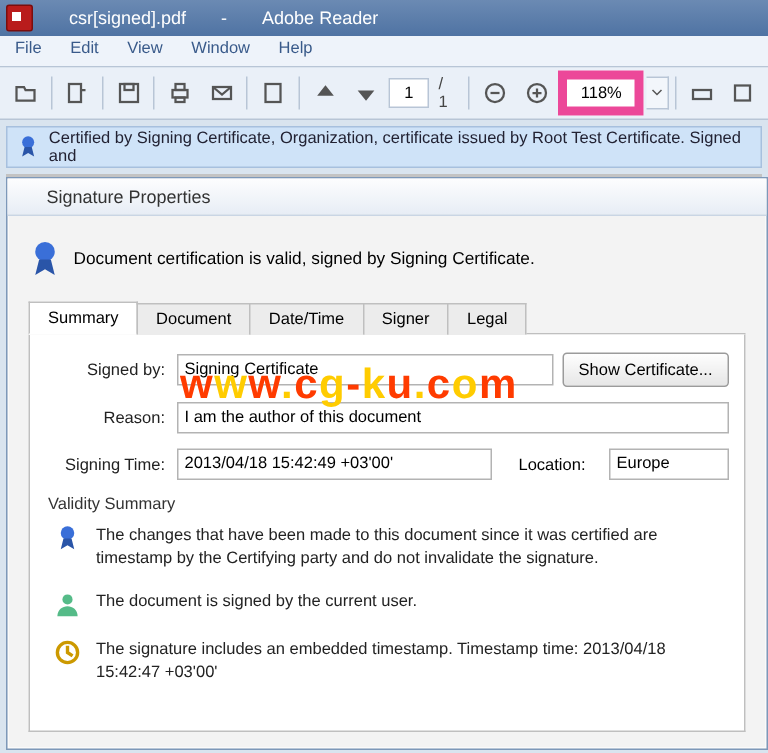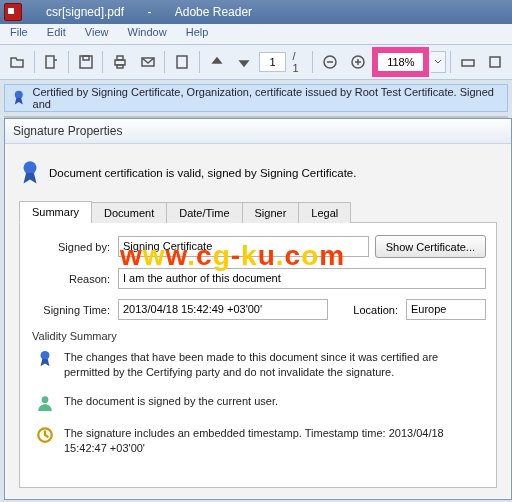--- a/index.html
+++ b/index.html
@@ -14,33 +14,33 @@
   .tbtn svg{width:16px;height:16px;stroke:#555;fill:none;stroke-width:1.5;}
   .tsep{width:1px;height:22px;background:#b8c5d6;margin:0 2px;}
   .page-box{width:26px;height:18px;border:1px solid #b8c5d6;background:#fff;text-align:center;font-size:11px;line-height:18px;}
   .page-total{margin:0 4px;color:#444;}
   .zoom-box{width:46px;height:18px;border:6px solid #ec4899;background:#fff;display:flex;align-items:center;justify-content:center;font-size:11px;}
   .zoom-dd{width:14px;height:20px;border:1px solid #b8c5d6;border-left:none;background:#f2f6fb;display:flex;align-items:center;justify-content:center;}
   .certbar{background:#cfe3f8;border:1px solid #a7c0de;margin:4px;height:26px;display:flex;align-items:center;padding:0 6px;font-size:11px;color:#223;}
   .ribbon-icon{width:16px;height:16px;margin-right:6px;}
   .doc-gap{height:6px;background:#c3c3c3;margin:0 4px;}
   .dialog{position:absolute;left:4px;top:118px;width:506px;height:380px;background:#f3f3f3;border:1px solid #7d98b9;box-shadow:0 0 0 1px rgba(255,255,255,.6) inset;}
-  .dlg-title{background:linear-gradient(#fdfdfe,#e7edf5);height:24px;border-bottom:1px solid #c9d5e4;display:flex;align-items:center;padding-left:8px;font-size:12px;color:#333;}
+  .dlg-title{background:linear-gradient(#fdfdfe,#e7edf5);height:24px;border-bottom:1px solid #c9d5e4;display:flex;align-items:center;padding-left:26px;font-size:12px;color:#333;}
   .dlg-body{padding:10px 14px 0;}
   .cert-msg{display:flex;align-items:center;margin:6px 0 14px;}
   .cert-msg span.txt{margin-left:8px;font-size:11.5px;}
   .tabs{display:flex;align-items:flex-end;border-bottom:1px solid #bfbfbf;gap:0;}
   .tab{padding:4px 12px;border:1px solid #bfbfbf;border-bottom:none;background:#ececec;font-size:11px;position:relative;top:1px;margin-right:-1px;}
   .tab.active{background:#fff;border-bottom:1px solid #fff;font-weight:400;}
   .tab-panel{background:#fff;border:1px solid #bfbfbf;border-top:none;padding:12px 10px 18px;}
   .row{display:flex;align-items:center;margin-bottom:10px;}
   .row .lbl{width:80px;text-align:right;margin-right:8px;color:#222;}
   .row .field{flex:1;height:19px;border:1px solid #b3b3b3;background:#fff;padding:0 4px;line-height:19px;font-size:11px;overflow:hidden;white-space:nowrap;}
   .btn{height:21px;border:1px solid #9b9b9b;background:linear-gradient(#fefefe,#e6e6e6);border-radius:3px;padding:0 10px;font-size:11px;margin-left:6px;display:flex;align-items:center;}
-  .row .lbl2{width:60px;text-align:right;margin:0 8px 0 10px;}
+  .row .lbl2{width:60px;text-align:center;margin:0 8px 0 10px;}
   .fieldset-title{margin:8px 0 8px 2px;color:#333;}
   .vitem{display:flex;align-items:flex-start;margin:0 0 14px 6px;}
   .vitem .vicon{width:18px;height:18px;margin-right:10px;flex:0 0 18px;}
   .vitem .vtext{font-size:11px;line-height:1.35;color:#222;}
   .watermark{position:absolute;top:240px;left:120px;font-size:28px;font-weight:700;letter-spacing:1px;pointer-events:none;}
   .watermark .r{color:#ff3b00;}
   .watermark .y{color:#ffcc00;}
   svg.ribbon circle{fill:#3a6fd8;}
   svg.ribbon path{fill:#2a55a8;}
 </style>
@@ -198,21 +198,21 @@
           <div class="field">Europe</div>
         </div>
 
         <div class="fieldset-title">Validity Summary</div>
 
         <div class="vitem">
           <svg class="vicon ribbon" viewBox="0 0 16 20">
               <circle cx="8" cy="6" r="5"></circle>
               <path d="M5 10l-2 8 5-3 5 3-2-8z"></path>
             </svg>
-          <div class="vtext">The changes that have been made to this document since it was certified are permitted by the Certifying party and do not invalidate the signature.</div>
+          <div class="vtext">The changes that have been made to this document since it was certified are timestamp by the Certifying party and do not invalidate the signature.</div>
         </div>
 
         <div class="vitem">
           <svg class="vicon" viewBox="0 0 16 16">
               <circle cx="8" cy="5" r="3" fill="#5b8"></circle>
               <path d="M2 15c0-4 3-6 6-6s6 2 6 6z" fill="#5b8"></path>
             </svg>
           <div class="vtext">The document is signed by the current user.</div>
         </div>
 

